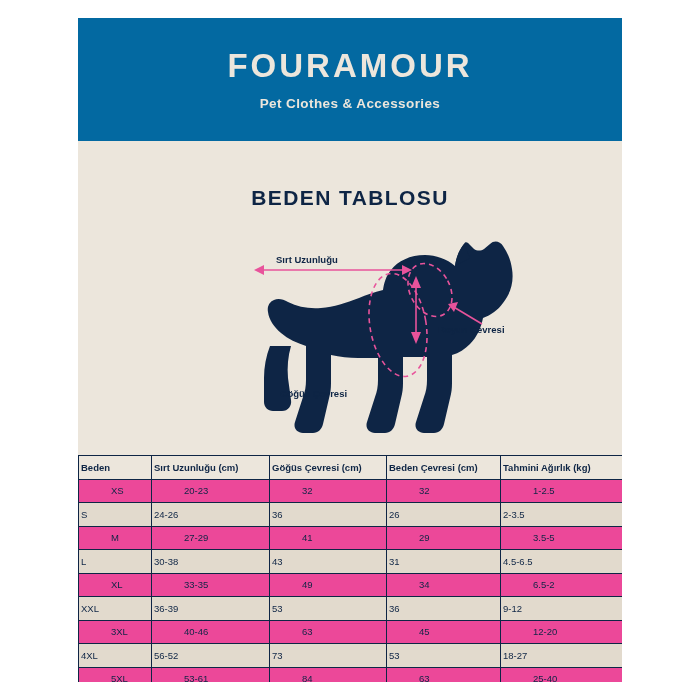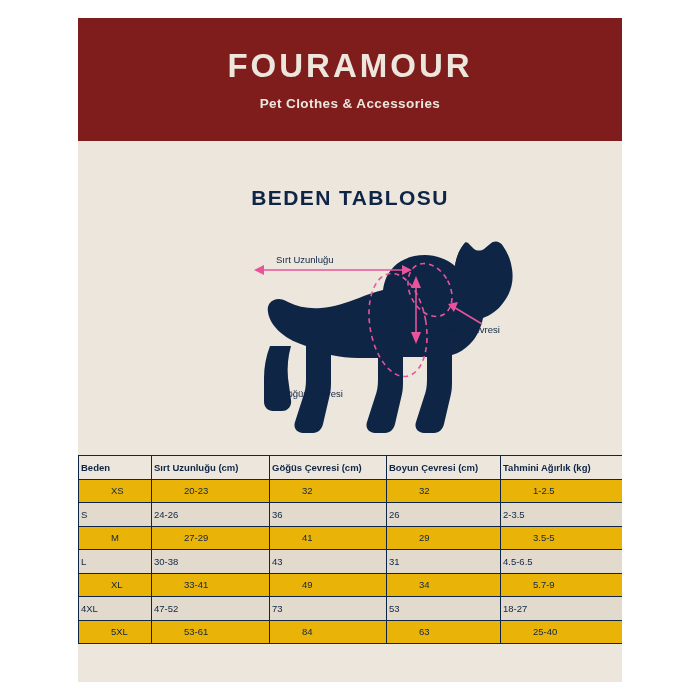--- a/index.html
+++ b/index.html
@@ -26,21 +26,21 @@
     background: #ece6dc;
     overflow: hidden;
   }
   
   .header {
     position: absolute;
     left: 0;
     top: 0;
     width: 544px;
     height: 123px;
-    background: #7f1d1d;
+    background: #0369a1;
     display: flex;
     flex-direction: column;
     align-items: center;
     justify-content: center;
   }
   .brand {
     color: #ece6dc;
     font-size: 33px;
     font-weight: bold;
     letter-spacing: 3px;
@@ -73,21 +73,21 @@
     width: 544px;
     height: 215px;
   }
   .illustration svg {
     display: block;
   }
   .lbl {
     position: absolute;
     color: #0e2545;
     font-size: 9.5px;
-    font-weight: normal;
+    font-weight: bold;
     white-space: nowrap;
   }
   .lbl-back  { left: 198px; top: 26px; }
   .lbl-neck  { left: 360px; top: 96px; }
   .lbl-chest { left: 202px; top: 160px; }
   
   .table-wrap {
     position: absolute;
     left: 0;
     top: 437px;
@@ -106,21 +106,21 @@
     height: 23.5px;
     padding: 0 2px;
     box-sizing: border-box;
   }
   thead th {
     font-weight: bold;
     background: #ece6dc;
     font-size: 9.5px;
   }
   tbody tr.even td {
-    background: #eab308;
+    background: #ec4899;
     padding-left: 32px;
   }
   tbody tr.odd td {
     background: #e2dacd;
   }
   col.c0 { width: 73px; }
   col.c1 { width: 118px; }
   col.c2 { width: 117px; }
   col.c3 { width: 114px; }
   col.c4 { width: 122px; }
@@ -204,21 +204,21 @@
             <col class="c1">
             <col class="c2">
             <col class="c3">
             <col class="c4">
         </colgroup>
         <thead>
           <tr>
             <th>Beden</th>
             <th>Sırt Uzunluğu (cm)</th>
             <th>Göğüs Çevresi (cm)</th>
-            <th>Boyun Çevresi (cm)</th>
+            <th>Beden Çevresi (cm)</th>
             <th>Tahmini Ağırlık (kg)</th>
           </tr>
         </thead>
         <tbody id="size-table-body">
             <tr class="even">
               <td>XS</td>
               <td>20-23</td>
               <td>32</td>
               <td>32</td>
               <td>1-2.5</td>
@@ -239,28 +239,42 @@
             </tr>
             <tr class="odd">
               <td>L</td>
               <td>30-38</td>
               <td>43</td>
               <td>31</td>
               <td>4.5-6.5</td>
             </tr>
             <tr class="even">
               <td>XL</td>
-              <td>33-41</td>
+              <td>33-35</td>
               <td>49</td>
               <td>34</td>
-              <td>5.7-9</td>
+              <td>6.5-2</td>
+            </tr>
+            <tr class="odd">
+              <td>XXL</td>
+              <td>36-39</td>
+              <td>53</td>
+              <td>36</td>
+              <td>9-12</td>
+            </tr>
+            <tr class="even">
+              <td>3XL</td>
+              <td>40-46</td>
+              <td>63</td>
+              <td>45</td>
+              <td>12-20</td>
             </tr>
             <tr class="odd">
               <td>4XL</td>
-              <td>47-52</td>
+              <td>56-52</td>
               <td>73</td>
               <td>53</td>
               <td>18-27</td>
             </tr>
             <tr class="even">
               <td>5XL</td>
               <td>53-61</td>
               <td>84</td>
               <td>63</td>
               <td>25-40</td>

